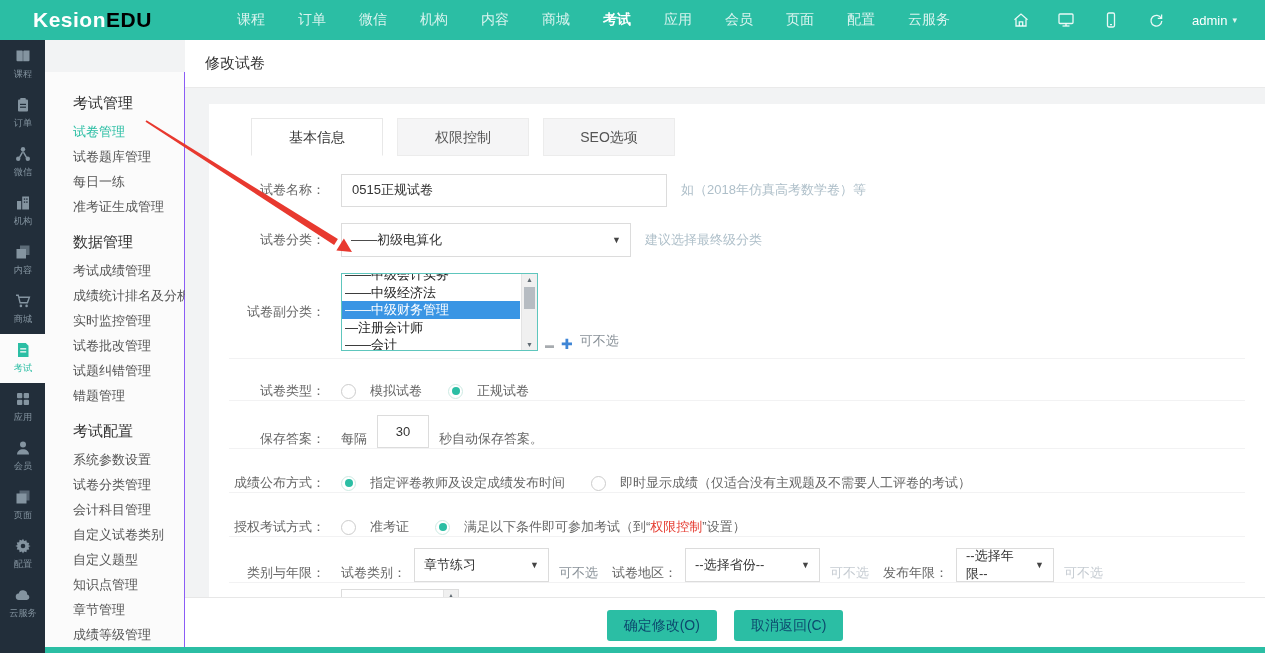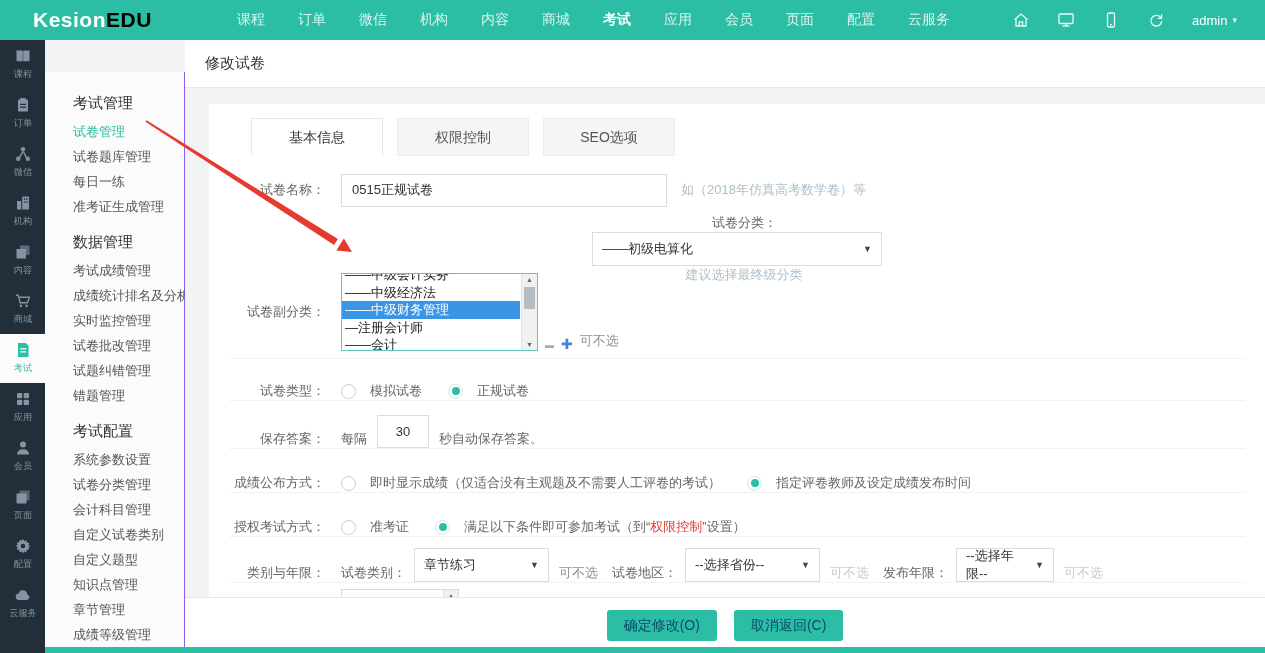--- a/index.html
+++ b/index.html
@@ -41,21 +41,21 @@
   .tabs { display:flex; gap:14px; margin-left:22px; }
   .tab { width:132px; height:38px; line-height:37px; text-align:center; font-size:14px; color:#555; background:#f5f5f6; border:1px solid #ececec; cursor:pointer; }
   .tab.active { background:#fff; border-color:#e8e8e8; border-bottom-color:#fff; color:#333; }
 
   
   .form-row { display:flex; align-items:center; }
   .form-label { width:96px; margin-right:16px; text-align:right; color:#666; flex-shrink:0; white-space:nowrap; }
   .sep { border-top:1px solid #f2f2f3;align-items:flex-end; }
 
   .row-name { height:48px; margin-top:10px; }
-  .row-cat  { height:52px;flex-direction:column; }
+  .row-cat  { height:52px; }
   .row-sub  { height:92px; }
   .row-type { height:42px; }
   .row-save { height:48px; }
   .row-pub  { height:44px; }
   .row-auth { height:44px; }
   .row-meta { height:46px; }
   .row-region { height:40px; align-items:flex-start; padding-top:6px; }
 
   .text-input { width:326px; height:33px; border:1px solid #dcdcdc; padding:0 10px; font-size:13px; color:#333; font-family:inherit; }
   .hint { color:#aebfc9; margin-left:14px; white-space:nowrap; }
@@ -348,26 +348,26 @@
       <div class="form-row row-save sep">
         <div class="form-label">保存答案：</div>
         <span class="plain">每隔</span>
         <input class="save-num" type="text" value="30" style="">
         <span class="plain">秒自动保存答案。</span>
       </div>
 
       <div class="form-row row-pub sep">
         <div class="form-label">成绩公布方式：</div>
         <div class="radio-opt">
+          <span class="radio checked"></span>
+          <span class="radio-text">指定评卷教师及设定成绩发布时间</span>
+        </div>
+        <div class="radio-opt">
           <span class="radio"></span>
           <span class="radio-text">即时显示成绩（仅适合没有主观题及不需要人工评卷的考试）</span>
-        </div>
-        <div class="radio-opt">
-          <span class="radio checked"></span>
-          <span class="radio-text">指定评卷教师及设定成绩发布时间</span>
         </div>
       </div>
 
       <div class="form-row row-auth sep">
         <div class="form-label">授权考试方式：</div>
         <div class="radio-opt">
           <span class="radio"></span>
           <span class="radio-text">准考证</span>
         </div>
         <div class="radio-opt">

